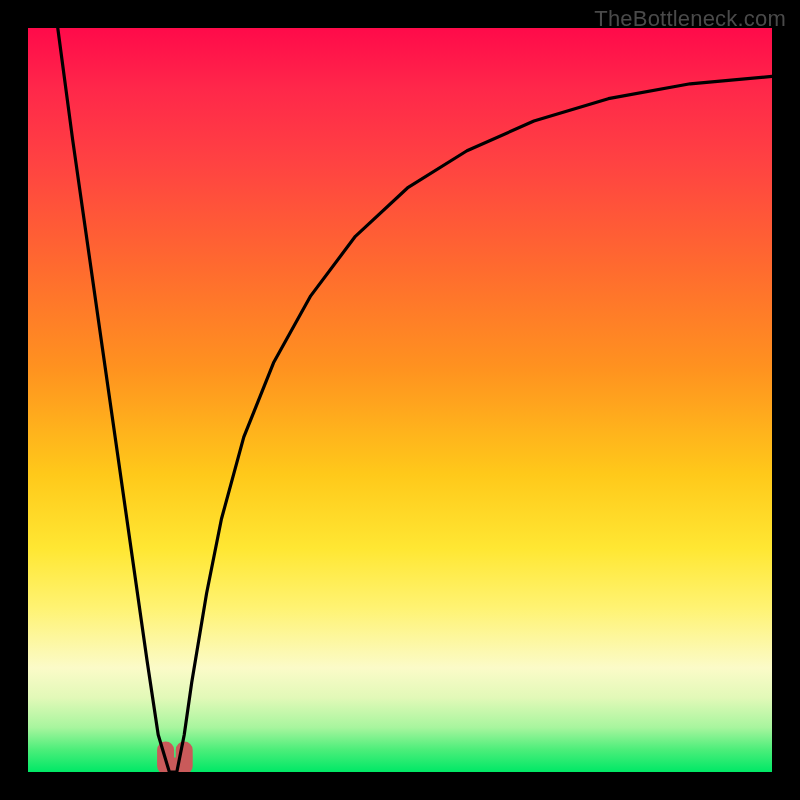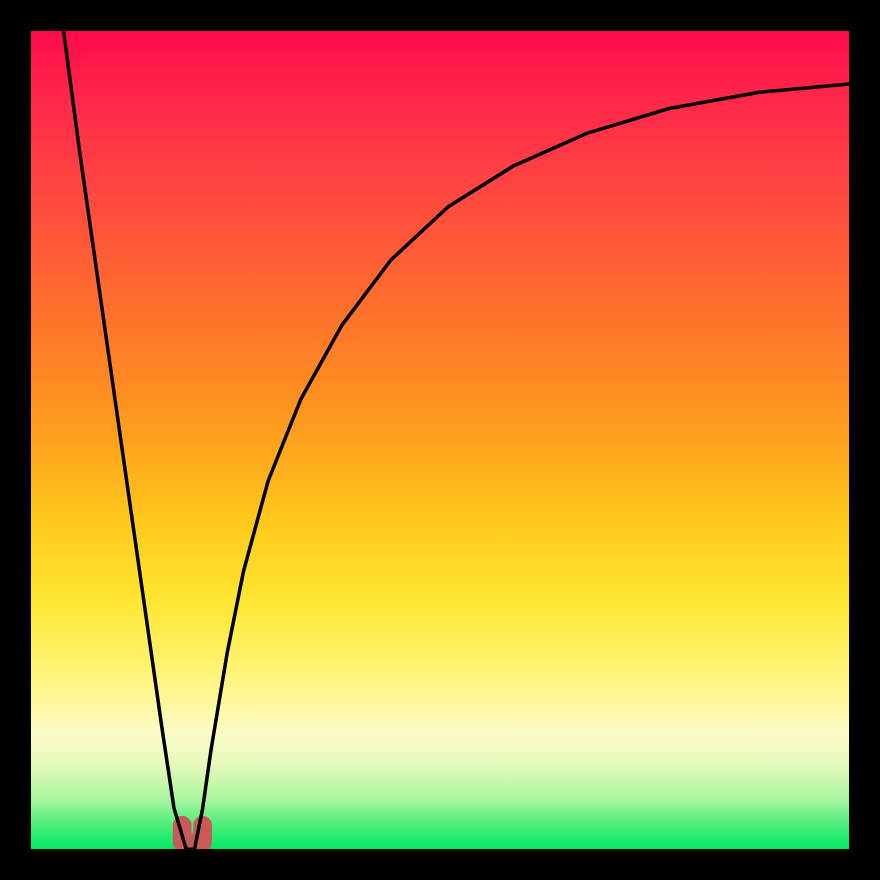--- a/index.html
+++ b/index.html
@@ -74,13 +74,14 @@
 <div class="frame">
   <div class="plot">
     <div class="gradient"></div>
     <svg class="curve" viewBox="0 0 744 744" preserveAspectRatio="none">
       <g>
         <path id="marker-path" d="M 137.6 722.0 L 137.6 738.0 L 156.2 738.0 L 156.2 722.0" fill="none" stroke="#c95a5a" stroke-width="17" stroke-linecap="round" stroke-linejoin="round"></path>
       </g>
       <path id="curve-path" d="M29.76 0.00 L44.64 111.60 L59.52 215.76 L74.40 319.92 L89.28 424.08 L104.16 528.24 L119.04 632.40 L130.20 706.80 L141.36 744.00 L148.80 744.00 L156.24 706.80 L163.68 654.72 L178.56 565.44 L193.44 491.04 L215.76 409.20 L245.52 334.80 L282.72 267.84 L327.36 208.32 L379.44 159.96 L438.96 122.76 L505.92 93.00 L580.32 70.68 L662.16 55.80 L744.00 48.36" fill="none" stroke="#000" stroke-width="3.2" stroke-linecap="round" stroke-linejoin="round"></path>
     </svg>
   </div>
+  <div class="watermark">TheBottleneck.com</div>
 </div>
 
 </body></html>

